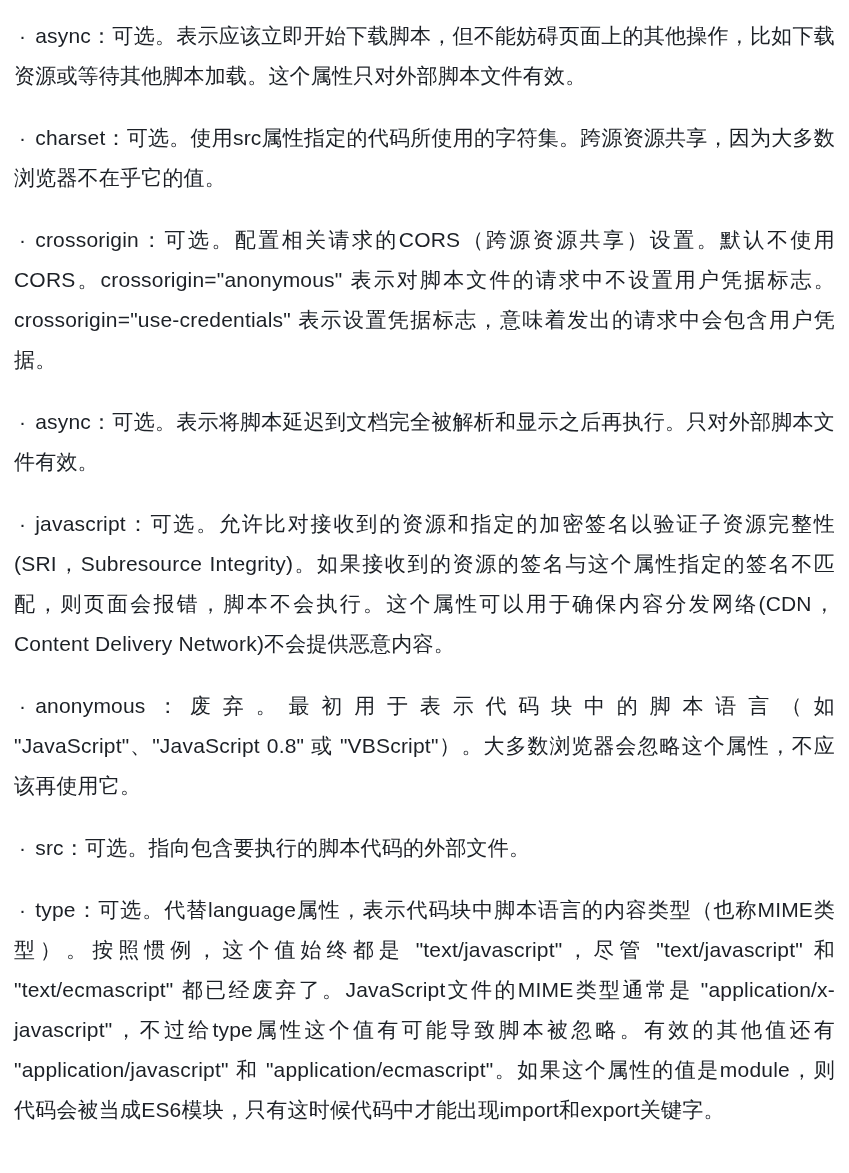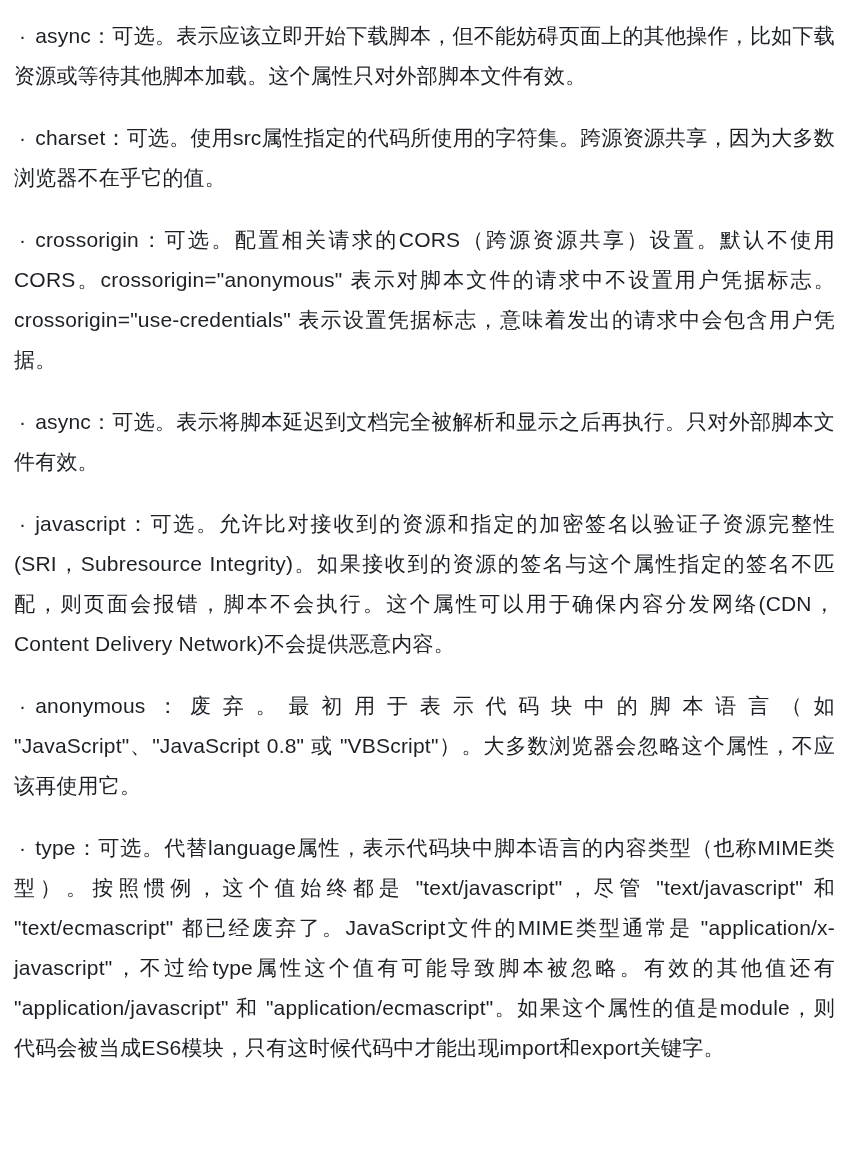--- a/index.html
+++ b/index.html
@@ -60,18 +60,21 @@
   </p>
 
   <p class="attr-item">
     <span class="bullet">·</span><span class="attr-label">javascript</span><span class="attr-body">：可选。允许比对接收到的资源和指定的加密签名以验证子资源完整性(SRI，Subresource Integrity)。如果接收到的资源的签名与这个属性指定的签名不匹配，则页面会报错，脚本不会执行。这个属性可以用于确保内容分发网络(CDN，Content Delivery Network)不会提供恶意内容。</span>
   </p>
 
   <p class="attr-item">
     <span class="bullet">·</span><span class="attr-label">anonymous</span><span class="attr-body">：废弃。最初用于表示代码块中的脚本语言（如 "JavaScript"、"JavaScript 0.8" 或 "VBScript"）。大多数浏览器会忽略这个属性，不应该再使用它。</span>
   </p>
 
+  <p class="attr-item">
+    <span class="bullet">·</span><span class="attr-label">src</span><span class="attr-body">：可选。指向包含要执行的脚本代码的外部文件。</span>
+  </p>
 
   <p class="attr-item">
     <span class="bullet">·</span><span class="attr-label">type</span><span class="attr-body">：可选。代替language属性，表示代码块中脚本语言的内容类型（也称MIME类型）。按照惯例，这个值始终都是 "text/javascript"，尽管 "text/javascript" 和 "text/ecmascript" 都已经废弃了。JavaScript文件的MIME类型通常是 "application/x-javascript"，不过给type属性这个值有可能导致脚本被忽略。有效的其他值还有 "application/javascript" 和 "application/ecmascript"。如果这个属性的值是module，则代码会被当成ES6模块，只有这时候代码中才能出现import和export关键字。</span>
   </p>
 
 </div>
 
 </body></html>

